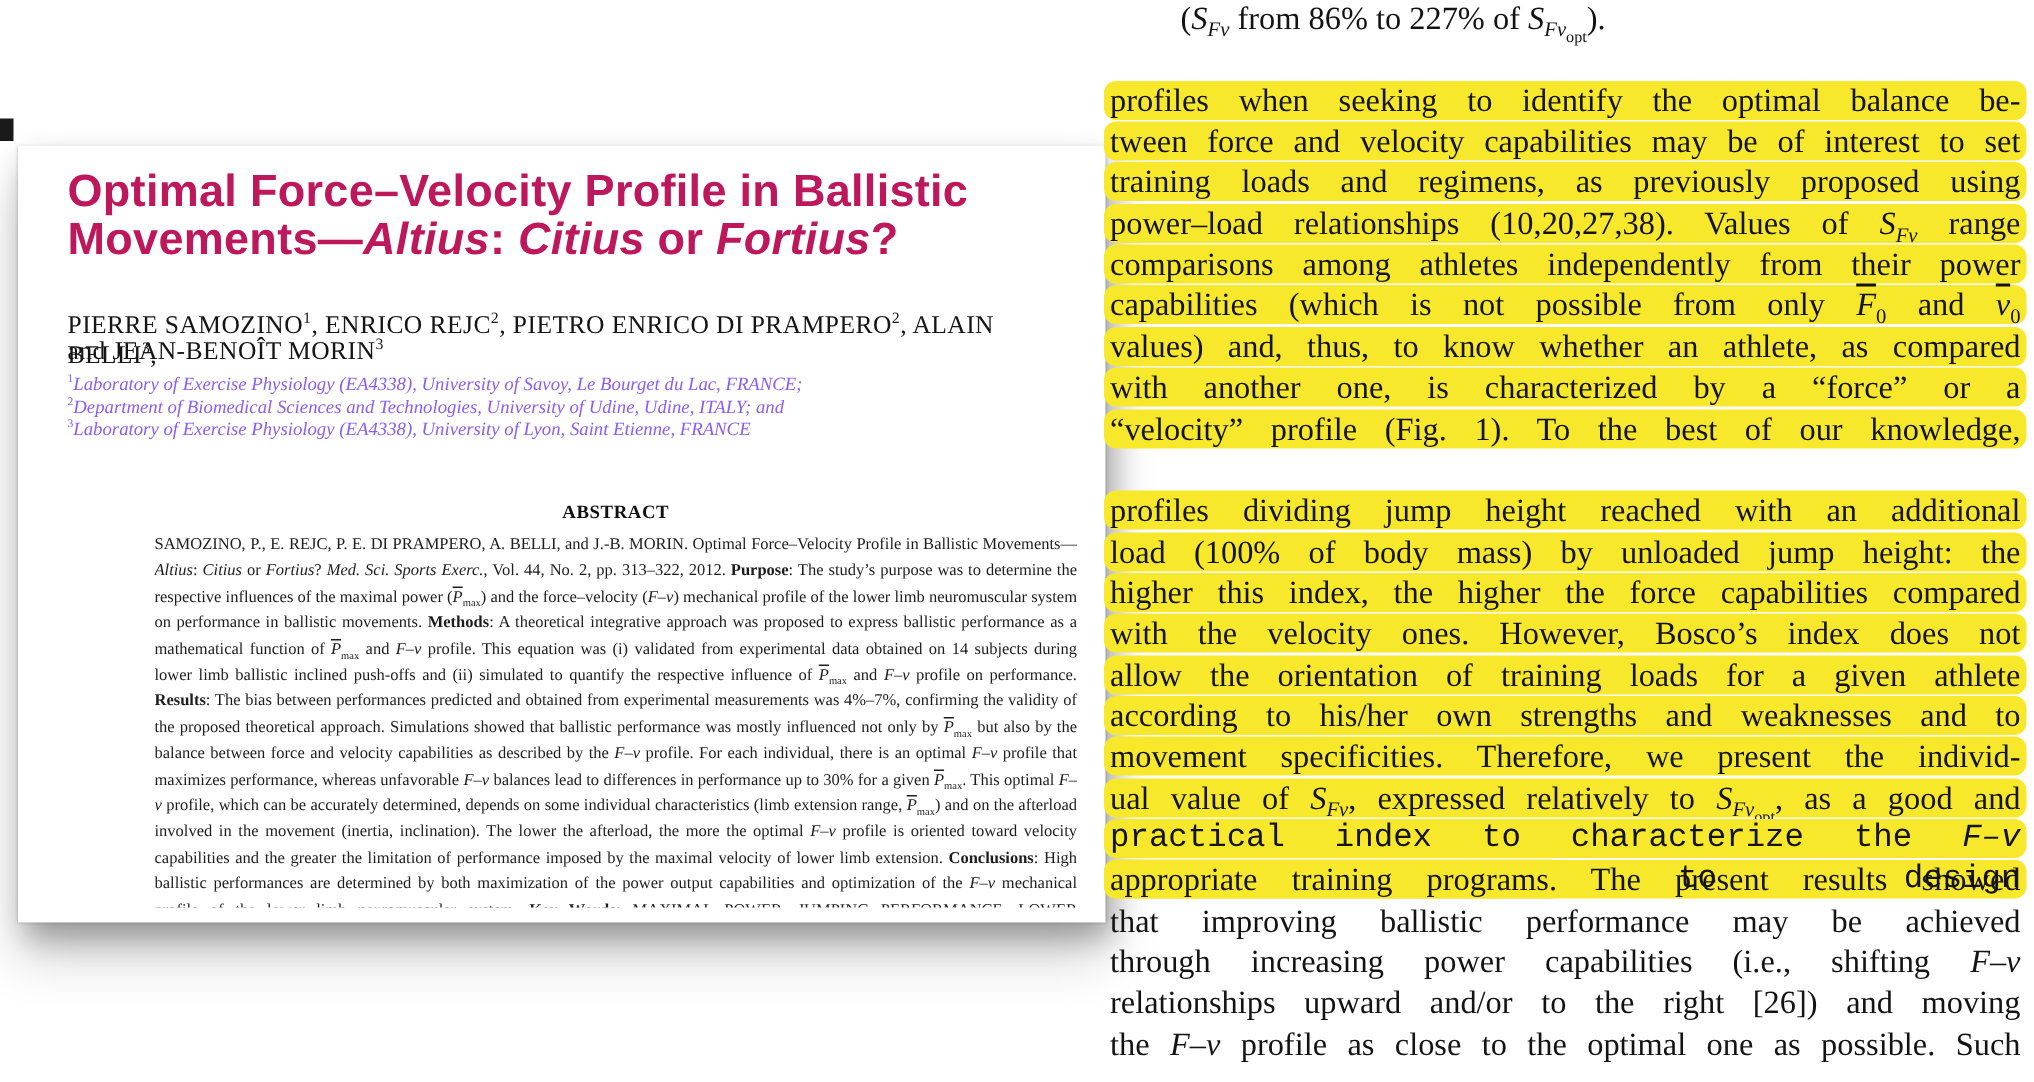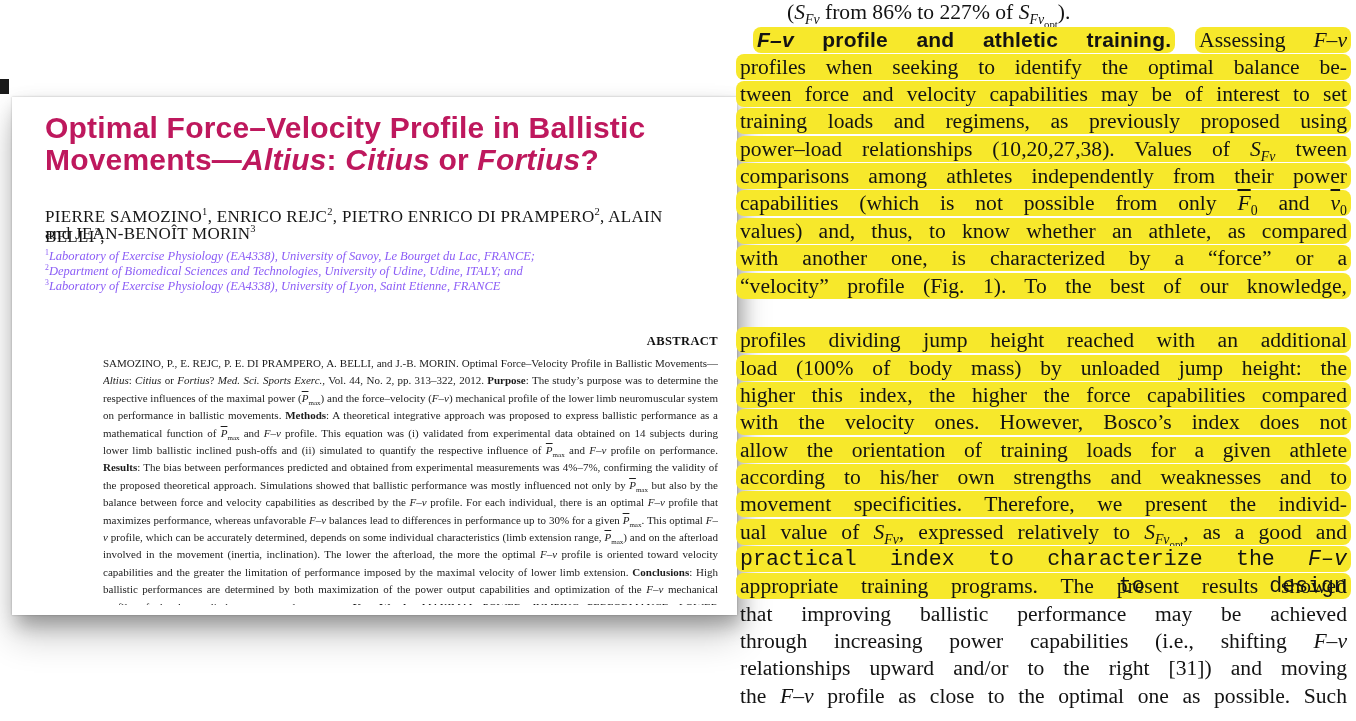--- a/index.html
+++ b/index.html
@@ -21,21 +21,21 @@
   }
   .authors{
     position:absolute;left:33px;width:680px;
     font-size:17px;letter-spacing:.3px;color:#151515;
   }
   .affil{
     position:absolute;left:33px;width:680px;
     font-size:12.5px;color:#8b5cf6;
   }
   .abshead{
-    position:absolute;left:91px;top:237px;width:615px;text-align:right;
+    position:absolute;left:91px;top:237px;width:615px;text-align:center;
     font-weight:700;font-size:12.5px;letter-spacing:.4px;color:#111;
   }
   .abstract{
     position:absolute;left:91px;top:258px;width:615px;height:250px;overflow:hidden;
     font-size:11px;line-height:17.4px;text-align:justify;color:#1c1c1c;
   }
   
   #rightcol{
     position:absolute;left:740px;top:12px;width:607px;height:721px;
   }
@@ -76,37 +76,36 @@
   <div class="authors" style="top:127px"><span>and JEAN-BENOÎT MORIN</span><sup>3</sup></div>
   <div class="affil" style="top:152px"><sup>1</sup><span class="it">Laboratory of Exercise Physiology (EA4338), University of Savoy, Le Bourget du Lac, FRANCE;</span></div>
   <div class="affil" style="top:167px"><sup>2</sup><span class="it">Department of Biomedical Sciences and Technologies, University of Udine, Udine, ITALY; and</span></div>
   <div class="affil" style="top:182px"><sup>3</sup><span class="it">Laboratory of Exercise Physiology (EA4338), University of Lyon, Saint Etienne, FRANCE</span></div>
   <div class="abshead">ABSTRACT</div>
   <div class="abstract"><span>SAMOZINO, P., E. REJC, P. E. DI PRAMPERO, A. BELLI, and J.-B. MORIN. Optimal Force–Velocity Profile in Ballistic Movements—</span><span class="it">Altius</span><span>: </span><span class="it">Citius</span><span> or </span><span class="it">Fortius</span><span>? </span><span class="it">Med. Sci. Sports Exerc.</span><span>, Vol. 44, No. 2, pp. 313–322, 2012. </span><span class="bld">Purpose</span><span>: The study’s purpose was to determine the respective influences of the maximal power (</span><span class="math"><span class="mi bar">P</span><sub>max</sub></span><span>) and the force–velocity (</span><span class="it">F–v</span><span>) mechanical profile of the lower limb neuromuscular system on performance in ballistic movements. </span><span class="bld">Methods</span><span>: A theoretical integrative approach was proposed to express ballistic performance as a mathematical function of </span><span class="math"><span class="mi bar">P</span><sub>max</sub></span><span> and </span><span class="it">F–v</span><span> profile. This equation was (i) validated from experimental data obtained on 14 subjects during lower limb ballistic inclined push-offs and (ii) simulated to quantify the respective influence of </span><span class="math"><span class="mi bar">P</span><sub>max</sub></span><span> and </span><span class="it">F–v</span><span> profile on performance. </span><span class="bld">Results</span><span>: The bias between performances predicted and obtained from experimental measurements was 4%–7%, confirming the validity of the proposed theoretical approach. Simulations showed that ballistic performance was mostly influenced not only by </span><span class="math"><span class="mi bar">P</span><sub>max</sub></span><span> but also by the balance between force and velocity capabilities as described by the </span><span class="it">F–v</span><span> profile. For each individual, there is an optimal </span><span class="it">F–v</span><span> profile that maximizes performance, whereas unfavorable </span><span class="it">F–v</span><span> balances lead to differences in performance up to 30% for a given </span><span class="math"><span class="mi bar">P</span><sub>max</sub></span><span>. This optimal </span><span class="it">F–v</span><span> profile, which can be accurately determined, depends on some individual characteristics (limb extension range, </span><span class="math"><span class="mi bar">P</span><sub>max</sub></span><span>) and on the afterload involved in the movement (inertia, inclination). The lower the afterload, the more the optimal </span><span class="it">F–v</span><span> profile is oriented toward velocity capabilities and the greater the limitation of performance imposed by the maximal velocity of lower limb extension. </span><span class="bld">Conclusions</span><span>: High ballistic performances are determined by both maximization of the power output capabilities and optimization of the </span><span class="it">F–v</span><span> mechanical profile of the lower limb neuromuscular system. </span><span class="bld">Key Words:</span><span> MAXIMAL POWER, JUMPING PERFORMANCE, LOWER EXTREMITY EXTENSION, INCLINED PUSH-OFF, EXPLOSIVE STRENGTH, MUSCLE FUNCTION</span></div>
 </div>
 
 <div id="rightcol">
     <div class="line" style="top: -13px; padding-left: 47px;"><span><span>(</span><span class="math"><span class="mi">S</span><sub class="mi">Fv</sub></span><span> from 86% to 227% of </span><span class="math"><span class="mi">S</span><sub class="mi">Fv<sub class="s2">opt</sub></sub></span><span>).</span></span></div>
-    <div class="line j" style="top: 14.35px; text-indent: 17px;"><span class="hl"><span class="bsf it">F–v</span><span class="bsf"> profile and athletic training.</span></span><span><span> </span></span><span class="hl"><span>Assessing </span><span class="it">F–v</span></span></div>
     <div class="line j" style="top: 41.7px;"><span class="hl"><span>profiles when seeking to identify the optimal balance be-</span></span></div>
     <div class="line j" style="top: 69.05px;"><span class="hl"><span>tween force and velocity capabilities may be of interest to set</span></span></div>
     <div class="line j" style="top: 96.4px;"><span class="hl"><span>training loads and regimens, as previously proposed using</span></span></div>
-    <div class="line j" style="top: 123.75px;"><span class="hl"><span>power–load relationships (10,20,27,38). Values of </span><span class="math"><span class="mi">S</span><sub class="mi">Fv</sub></span><span> tween</span></span></div>
+    <div class="line j" style="top: 123.75px;"><span class="hl"><span>power–load relationships (10,20,27,38). Values of </span><span class="math"><span class="mi">S</span><sub class="mi">Fv</sub></span><span> range</span></span></div>
     <div class="line j" style="top: 151.1px;"><span class="hl"><span>comparisons among athletes independently from their power</span></span></div>
     <div class="line j" style="top: 178.45px;"><span class="hl"><span>capabilities (which is not possible from only </span><span class="math"><span class="mi bar">F</span><sub>0</sub></span><span> and </span><span class="math"><span class="mi bar">v</span><sub>0</sub></span></span></div>
     <div class="line j" style="top: 205.8px;"><span class="hl"><span>values) and, thus, to know whether an athlete, as compared</span></span></div>
     <div class="line j" style="top: 233.15px;"><span class="hl"><span>with another one, is characterized by a “force” or a</span></span></div>
     <div class="line j" style="top: 260.5px;"><span class="hl"><span>“velocity” profile (Fig. 1). To the best of our knowledge,</span></span></div>
     <div class="line j" style="top: 315.2px;"><span class="hl"><span>profiles dividing jump height reached with an additional</span></span></div>
     <div class="line j" style="top: 342.55px;"><span class="hl"><span>load (100% of body mass) by unloaded jump height: the</span></span></div>
     <div class="line j" style="top: 369.9px;"><span class="hl"><span>higher this index, the higher the force capabilities compared</span></span></div>
     <div class="line j" style="top: 397.25px;"><span class="hl"><span>with the velocity ones. However, Bosco’s index does not</span></span></div>
     <div class="line j" style="top: 424.6px;"><span class="hl"><span>allow the orientation of training loads for a given athlete</span></span></div>
     <div class="line j" style="top: 451.95px;"><span class="hl"><span>according to his/her own strengths and weaknesses and to</span></span></div>
     <div class="line j" style="top: 479.3px;"><span class="hl"><span>movement specificities. Therefore, we present the individ-</span></span></div>
     <div class="line j" style="top: 506.65px;"><span class="hl"><span>ual value of </span><span class="math"><span class="mi">S</span><sub class="mi">Fv</sub></span><span>, expressed relatively to </span><span class="math"><span class="mi">S</span><sub class="mi">Fv<sub class="s2">opt</sub></sub></span><span>, as a good and</span></span></div>
     <div class="line j" style="top: 534px; font-family: Liberation Mono, monospace;"><span class="hl"><span>practical index to characterize the </span><span class="it">F–v</span><span> profile and to design</span></span></div>
     <div class="line j" style="top: 561.35px;"><span class="hl"><span>appropriate training programs.</span></span><span><span> The present results showed</span></span></div>
     <div class="line j" style="top: 588.7px;"><span><span>that improving ballistic performance may be achieved</span></span></div>
     <div class="line j" style="top: 616.05px;"><span><span>through increasing power capabilities (i.e., shifting </span><span class="it">F–v</span></span></div>
-    <div class="line j" style="top: 643.4px;"><span><span>relationships upward and/or to the right [31]) and moving</span></span></div>
+    <div class="line j" style="top: 643.4px;"><span><span>relationships upward and/or to the right [26]) and moving</span></span></div>
     <div class="line j" style="top: 670.75px;"><span><span>the </span><span class="it">F–v</span><span> profile as close to the optimal one as possible. Such</span></span></div>
   </div>
 
 </body></html>

